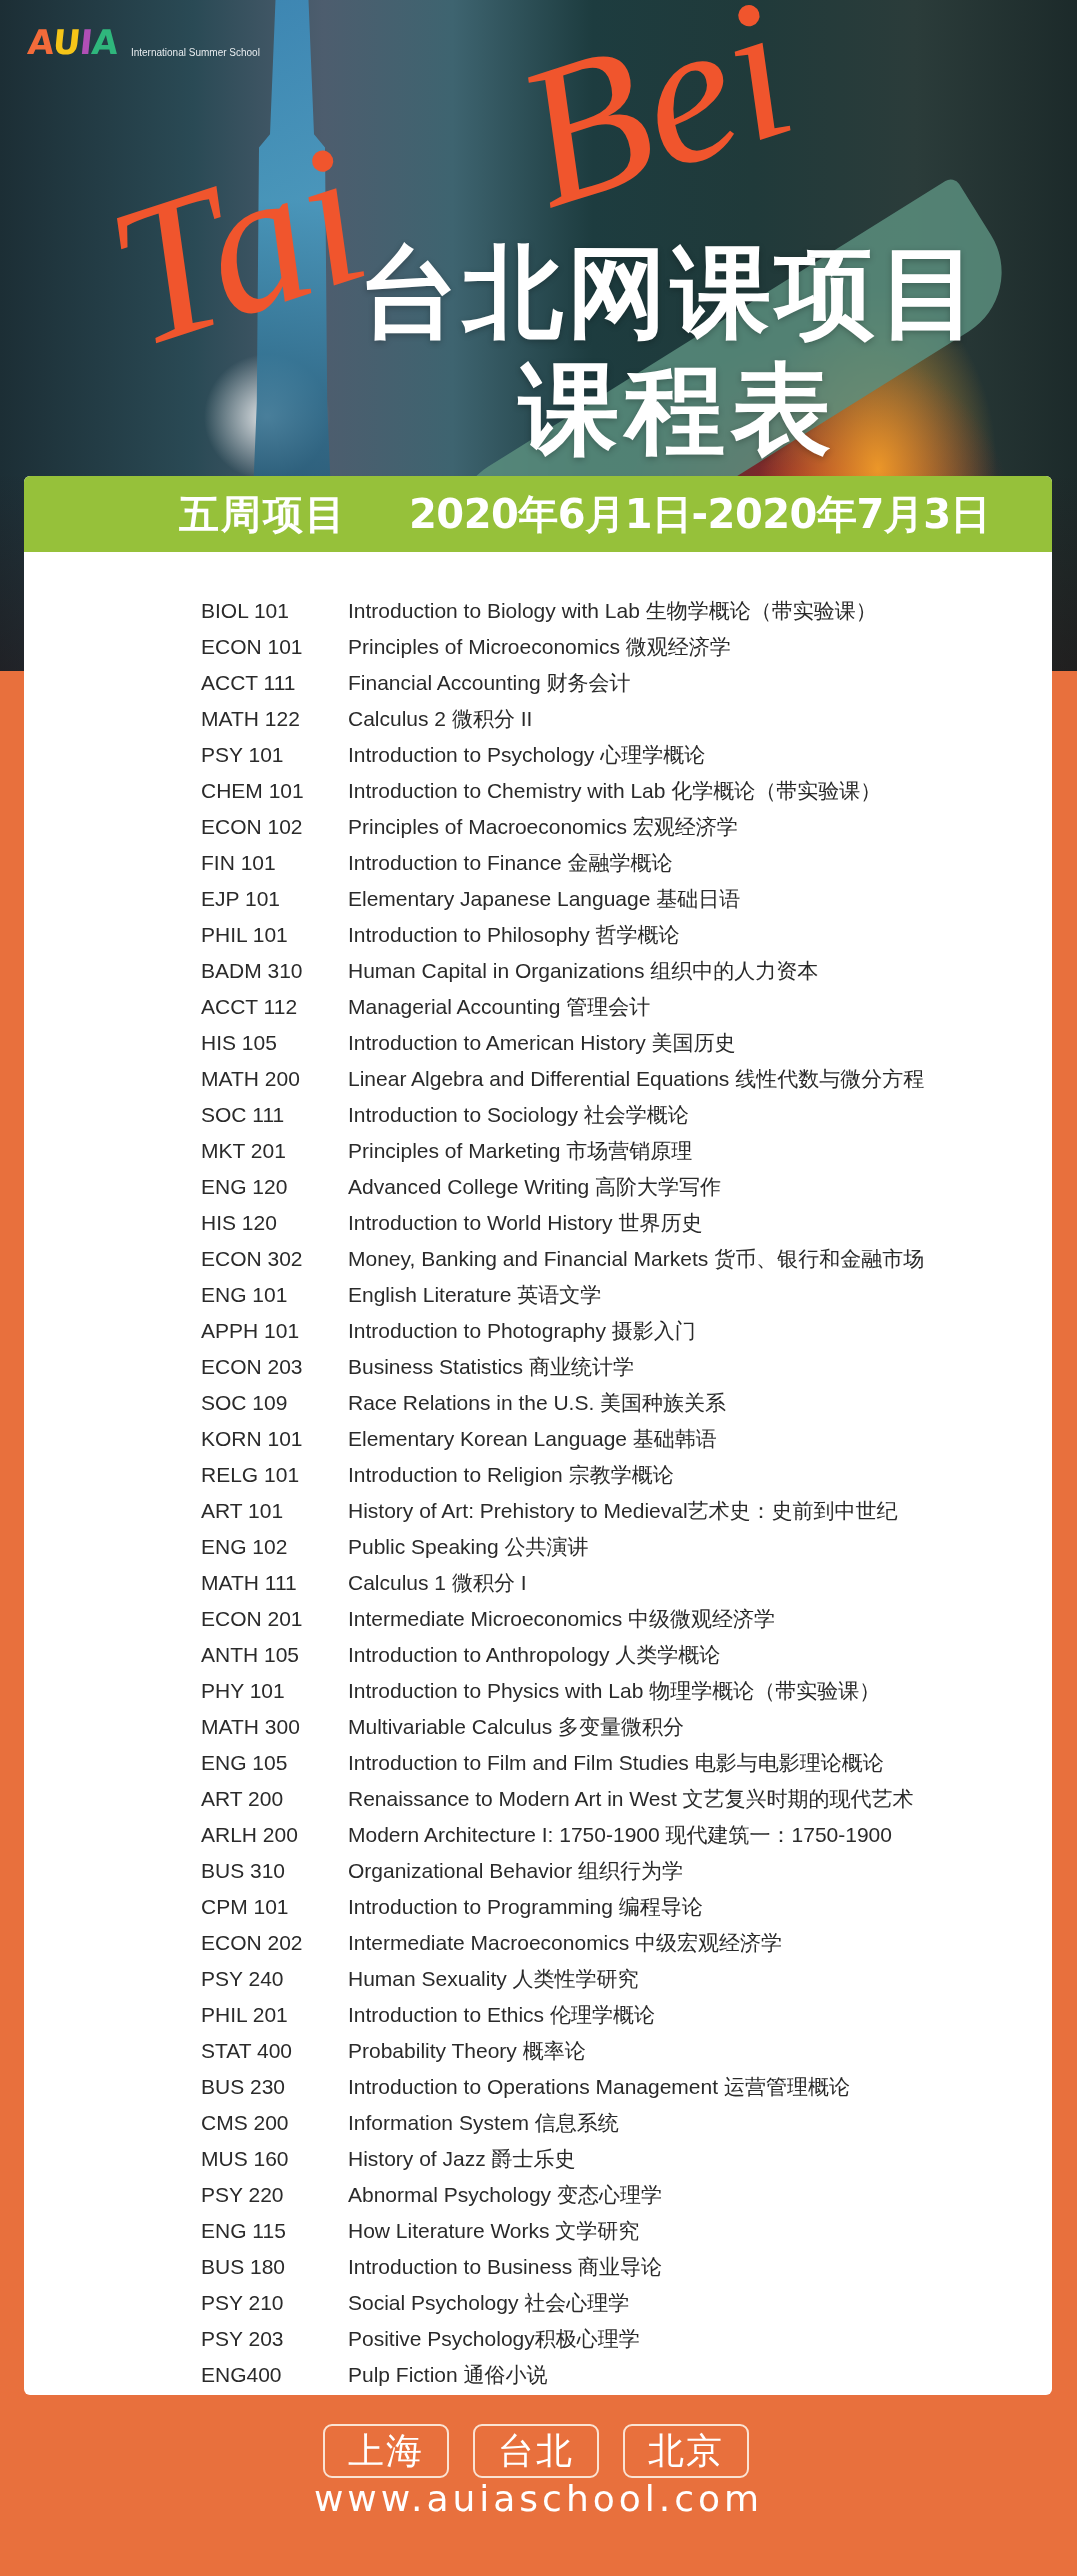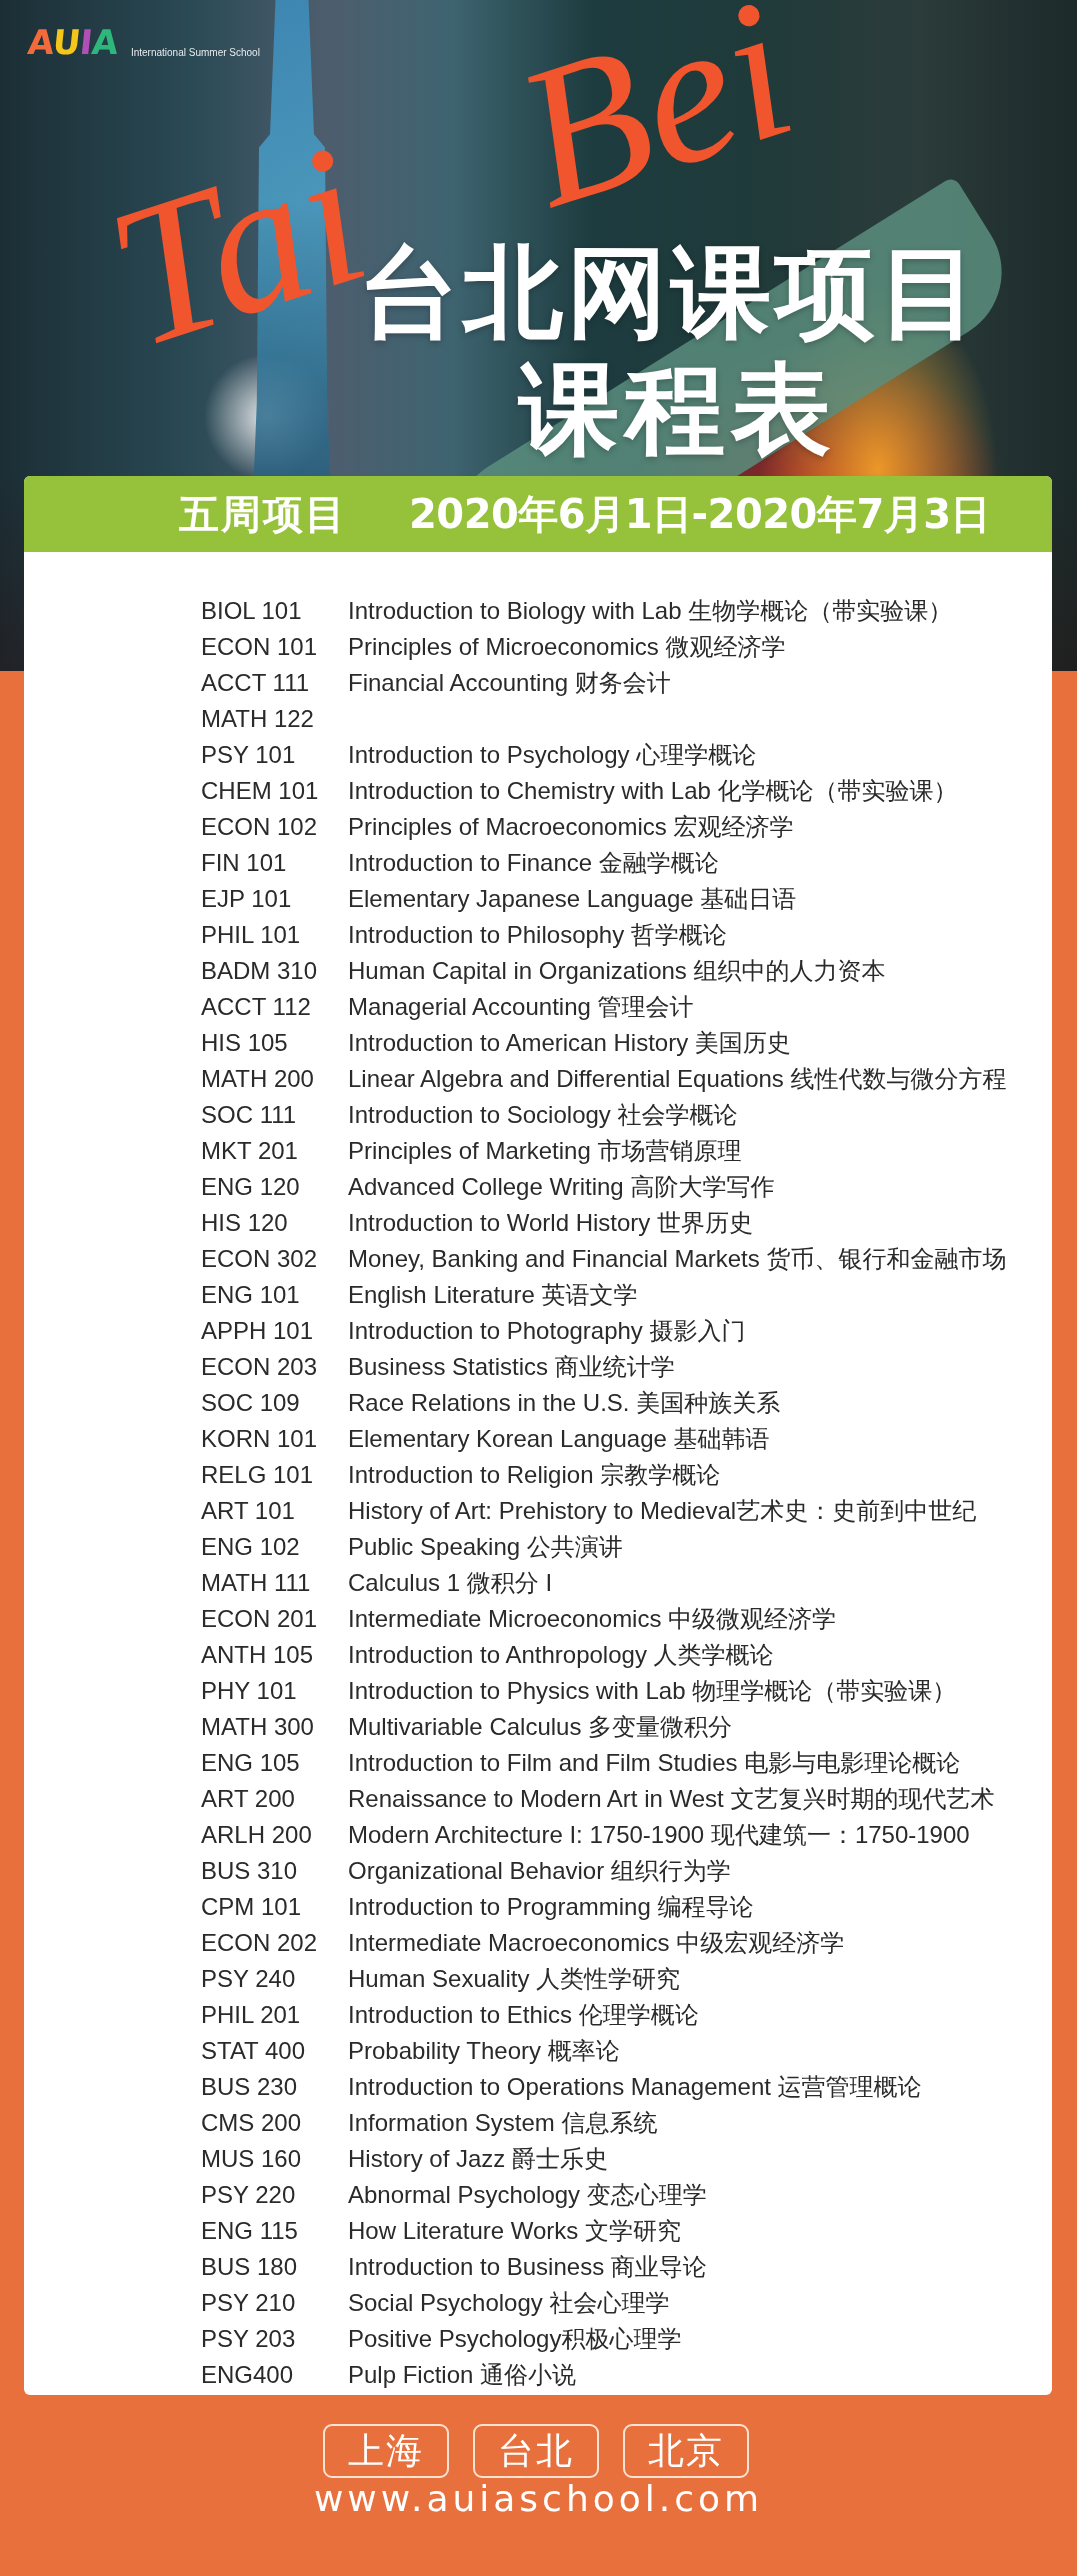--- a/index.html
+++ b/index.html
@@ -64,21 +64,21 @@
     }
     .card-header {
       height: 76px; background: #96c13a; display: flex; align-items: center;
       color: #ffffff; font-weight: bold;
     }
     .card-header .program { margin-left: 155px; font-size: 40px; letter-spacing: 2px; }
     .card-header .dates { margin-left: 62px; font-size: 40px; letter-spacing: -0.5px; }
     .course-list { position: absolute; left: 177px; top: 117px; width: 818px; }
     .course-row {
       display: flex; height: 36px; align-items: center;
-      font-family: "Liberation Sans", "DejaVu Sans", sans-serif; font-size: 24px; color: #2a2a2a;
+      font-family: "Liberation Sans", "DejaVu Sans", sans-serif; font-size: 21px; color: #2a2a2a;
       white-space: nowrap;
     }
     .course-code { width: 147px; }
     .course-title { flex: 1; }
     
     .cities { position: absolute; left: 323px; top: 2424px; display: flex; gap: 24px; text-align: center; }
     .city-btn {
       width: 126px; height: 54px; border: 2px solid #fbe3d3; border-radius: 9px;
       color: #ffffff; font-size: 36px; display: flex; align-items: center; justify-content: center;
       letter-spacing: 2px;
@@ -126,20 +126,21 @@
       <div class="course-row">
         <span class="course-code">ECON 101</span>
         <span class="course-title">Principles of Microeconomics 微观经济学</span>
       </div>
       <div class="course-row">
         <span class="course-code">ACCT 111</span>
         <span class="course-title">Financial Accounting 财务会计</span>
       </div>
       <div class="course-row">
         <span class="course-code">MATH 122</span>
+        <span class="course-title">Calculus 2 微积分 II</span>
       </div>
       <div class="course-row">
         <span class="course-code">PSY 101</span>
         <span class="course-title">Introduction to Psychology 心理学概论</span>
       </div>
       <div class="course-row">
         <span class="course-code">CHEM 101</span>
         <span class="course-title">Introduction to Chemistry with Lab 化学概论（带实验课）</span>
       </div>
       <div class="course-row">

